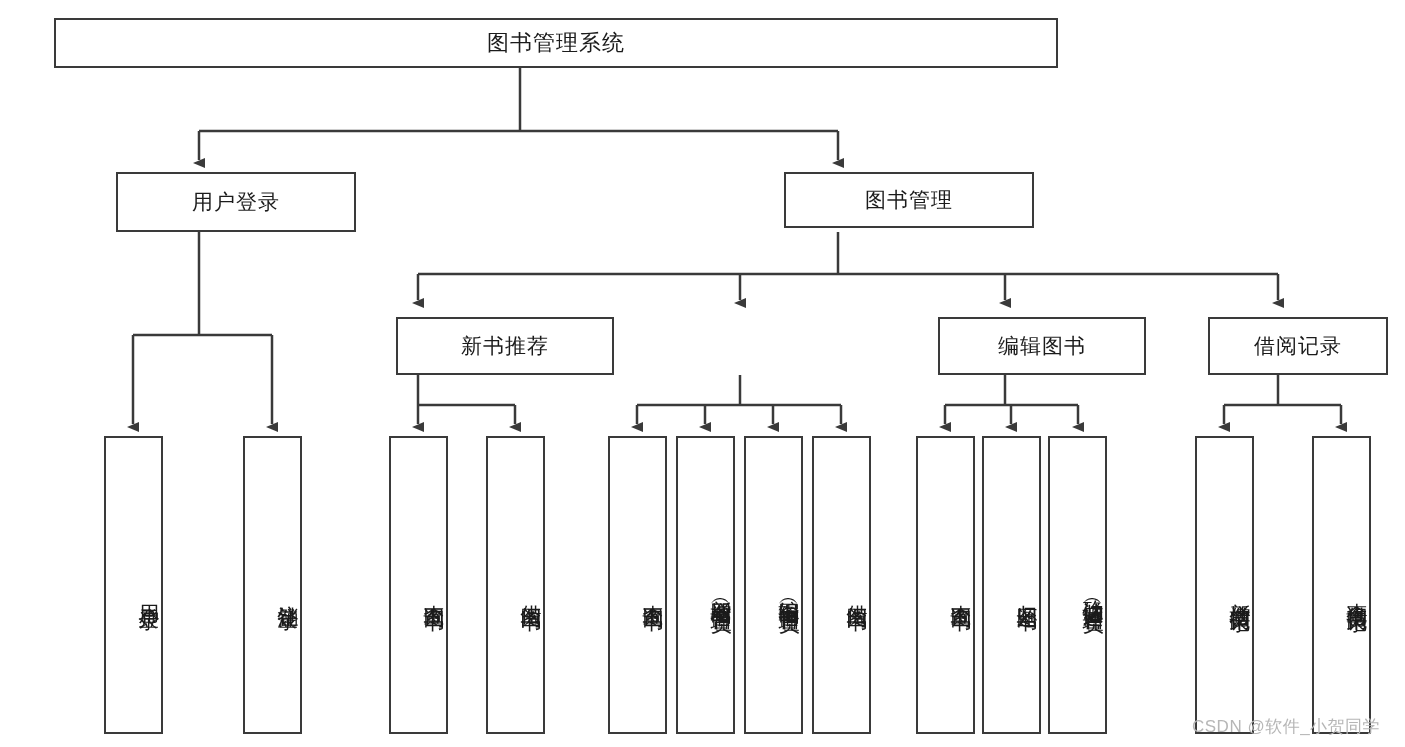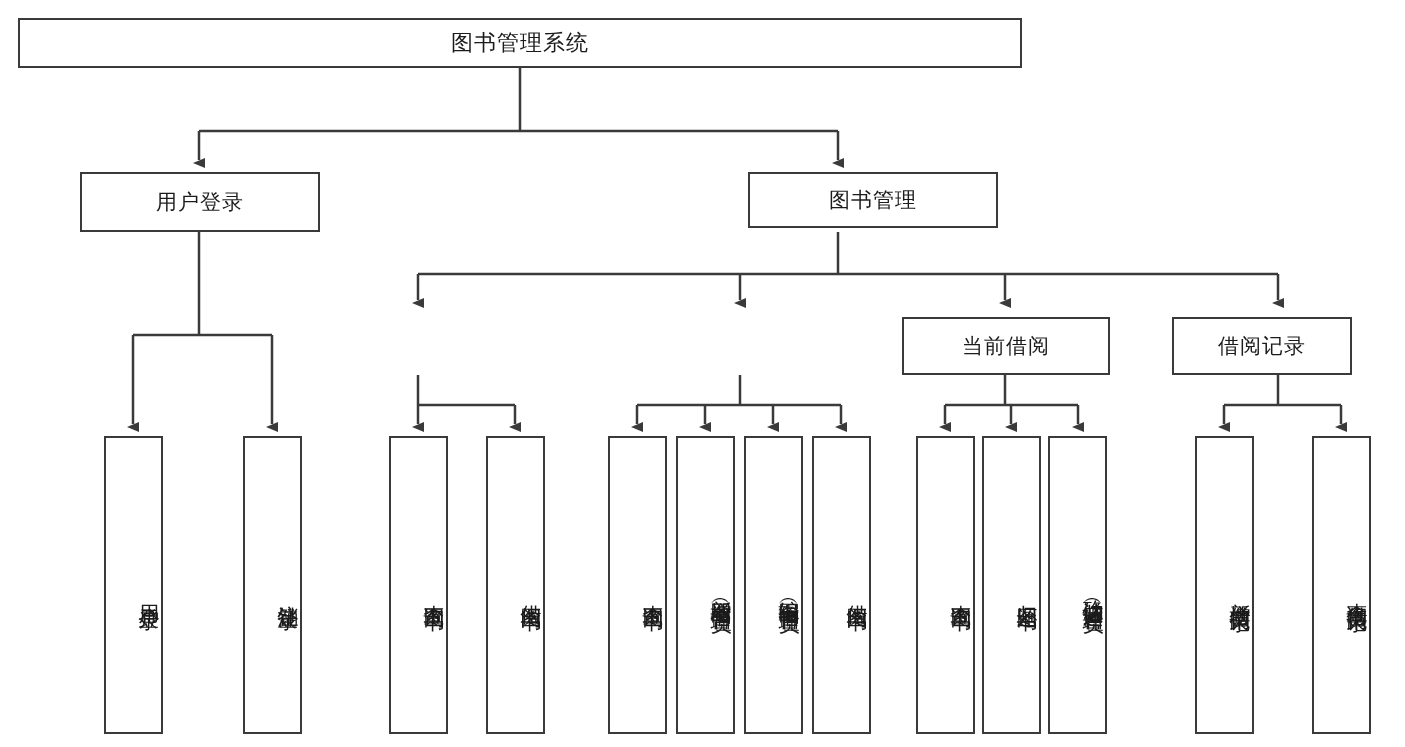--- a/index.html
+++ b/index.html
@@ -12,21 +12,21 @@
     background:#ffffff;
     display:flex;
     align-items:center;
     justify-content:center;
     color:#1b1b1b;
     line-height:1.18;
     text-align:center;
   }
   .node .lbl{display:block;}
   
-  .h-node{font-size:21px;letter-spacing:1px;}
+  .h-node{font-size:21px;letter-spacing:1px;margin-left:36px;}
   .root{font-size:22px;}
   
   .v-node{
     writing-mode:vertical-rl;
     text-orientation:upright;
     font-size:21px;
     letter-spacing:2px;
     padding-top:14px;
     align-items:flex-start;
     justify-content:center;
@@ -99,22 +99,25 @@
     <span class="lbl">图书管理系统</span>
   </div>
 
   <div class="node h-node" style="left:80px;top:172px;width:240px;height:60px;">
     <span class="lbl">用户登录</span>
   </div>
   <div class="node h-node" style="left:748px;top:172px;width:250px;height:56px;">
     <span class="lbl">图书管理</span>
   </div>
 
+  <div class="node h-node" style="left:360px;top:317px;width:218px;height:58px;">
+    <span class="lbl">新书推荐</span>
+  </div>
   <div class="node h-node" style="left:902px;top:317px;width:208px;height:58px;">
-    <span class="lbl">当前借阅</span>
+    <span class="lbl">编辑图书</span>
   </div>
   <div class="node h-node" style="left:1172px;top:317px;width:180px;height:58px;">
     <span class="lbl">借阅记录</span>
   </div>
 
   <div class="node v-node" style="left:104px;top:436px;width:59px;height:298px;">
     <span class="lbl">用户登录</span>
   </div>
   <div class="node v-node" style="left:243px;top:436px;width:59px;height:298px;">
     <span class="lbl">注销登录</span>
@@ -150,14 +153,15 @@
     <span class="lbl">确认归还（管理员）</span>
   </div>
 
   <div class="node v-node" style="left:1195px;top:436px;width:59px;height:298px;">
     <span class="lbl">新增借阅记录</span>
   </div>
   <div class="node v-node" style="left:1312px;top:436px;width:59px;height:298px;">
     <span class="lbl">查询借阅记录</span>
   </div>
 
+  <div class="watermark" style="left:1192px;top:715px;">CSDN @软件_小贺同学</div>
 
 </div>
 
 </body></html>

